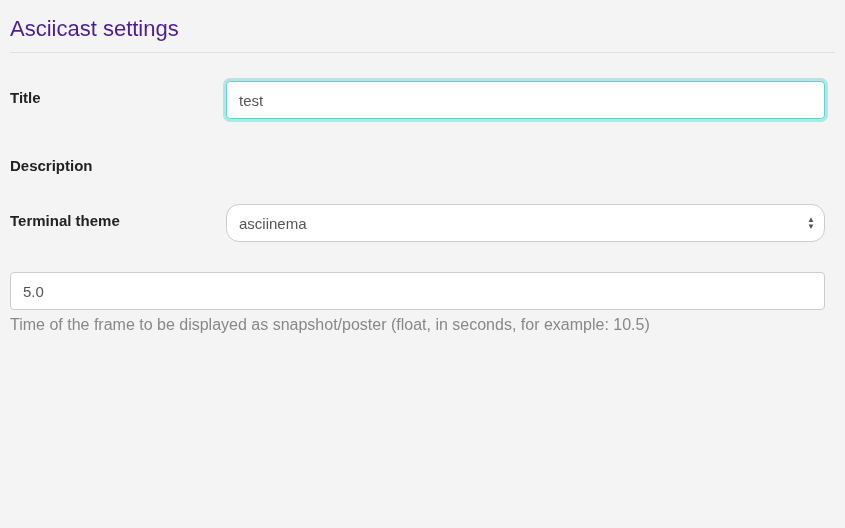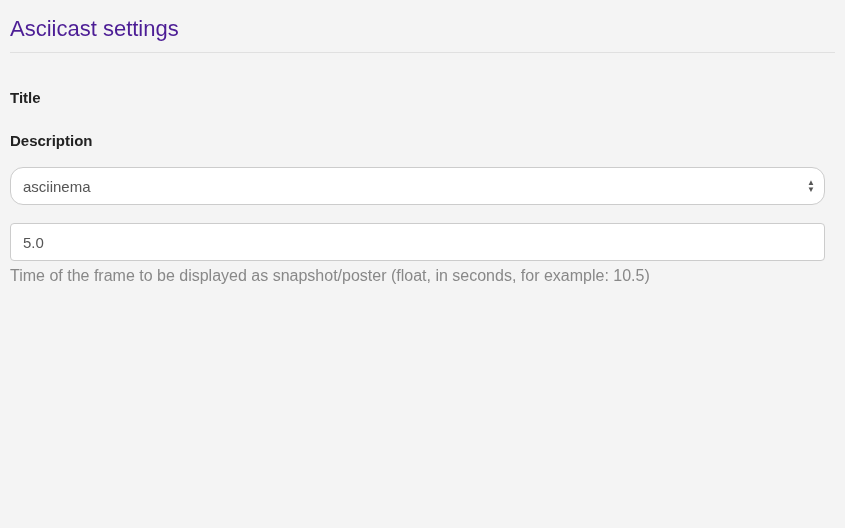--- a/index.html
+++ b/index.html
@@ -22,21 +22,21 @@
       font-size: 22px;
       font-weight: 500;
       color: #4c1d95;
       padding: 6px 0 10px 0;
       border-bottom: 1px solid #e0e0e0;
       margin-bottom: 28px;
     }
     .form-row {
       display: flex;
       align-items: flex-start;
-      margin-bottom: 18px;
+      margin-bottom: 30px;
     }
     .form-label {
       width: 216px;
       flex-shrink: 0;
       font-size: 15px;
       font-weight: 700;
       color: #222;
       padding-top: 8px;
     }
     .form-control-wrap {
@@ -108,27 +108,31 @@
     }
   </style>
 </head>
 <body>
 
 <div class="container">
   <h2 class="page-title">Asciicast settings</h2>
 
   <div class="form-row">
     <label class="form-label">Title</label>
+    <div class="form-control-wrap">
+      <input type="text" class="text-input focused" value="test" style="">
+    </div>
   </div>
 
   <div class="form-row">
     <label class="form-label">Description</label>
   </div>
 
   <div class="form-row">
+    <label class="form-label">Terminal theme</label>
     <div class="form-control-wrap">
       <div class="select-wrap">
         <select class="select">
           <option>asciinema</option>
         </select>
         <span class="select-arrows">
           <span>▲</span>
           <span>▼</span>
         </span>
       </div>

